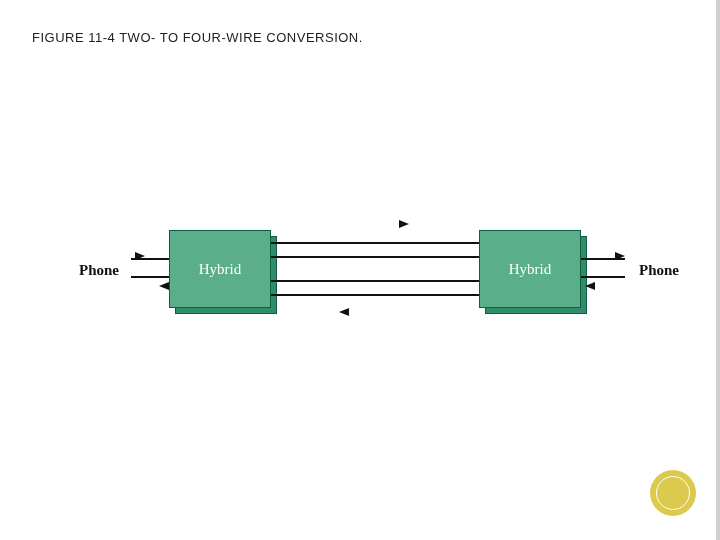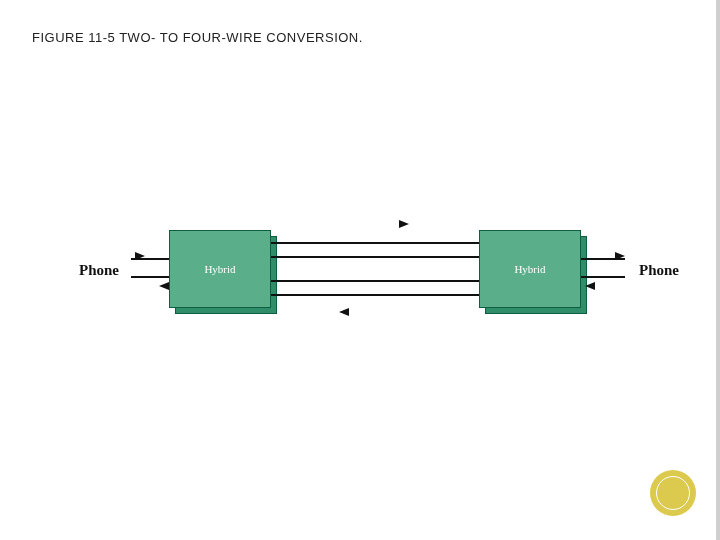--- a/index.html
+++ b/index.html
@@ -57,21 +57,21 @@
   .block .front {
     position: absolute;
     left: 0; top: 0;
     width: 100px; height: 76px;
     background: #5aae8a;
     border: 1px solid #0e5e43;
     display: flex;
     align-items: center;
     justify-content: center;
     font-family: Georgia, 'Times New Roman', serif;
-    font-size: 11px;
+    font-size: 15px;
     color: #ffffff;
   }
   .block.b1 { left: 150px; top: 50px; }
   .block.b2 { left: 460px; top: 50px; }
 
   
   .wire {
     position: absolute;
     height: 1.5px;
     background: #111;
@@ -134,21 +134,21 @@
     top: 0;
     width: 4px;
     height: 540px;
     background: #cfcfcf;
   }
 </style>
 </head>
 <body>
 
 <div class="title">
-  <span>F</span><span class="big">IGURE 11-5 TWO- TO FOUR-WIRE CONVERSION.</span>
+  <span>F</span><span class="big">IGURE 11-4 TWO- TO FOUR-WIRE CONVERSION.</span>
 </div>
 
 <div class="diagram">
 
   <div class="label left">Phone</div>
   <div class="label right">Phone</div>
 
   <div class="block b1">
     <div class="shadow"></div>
     <div class="front">Hybrid</div>

